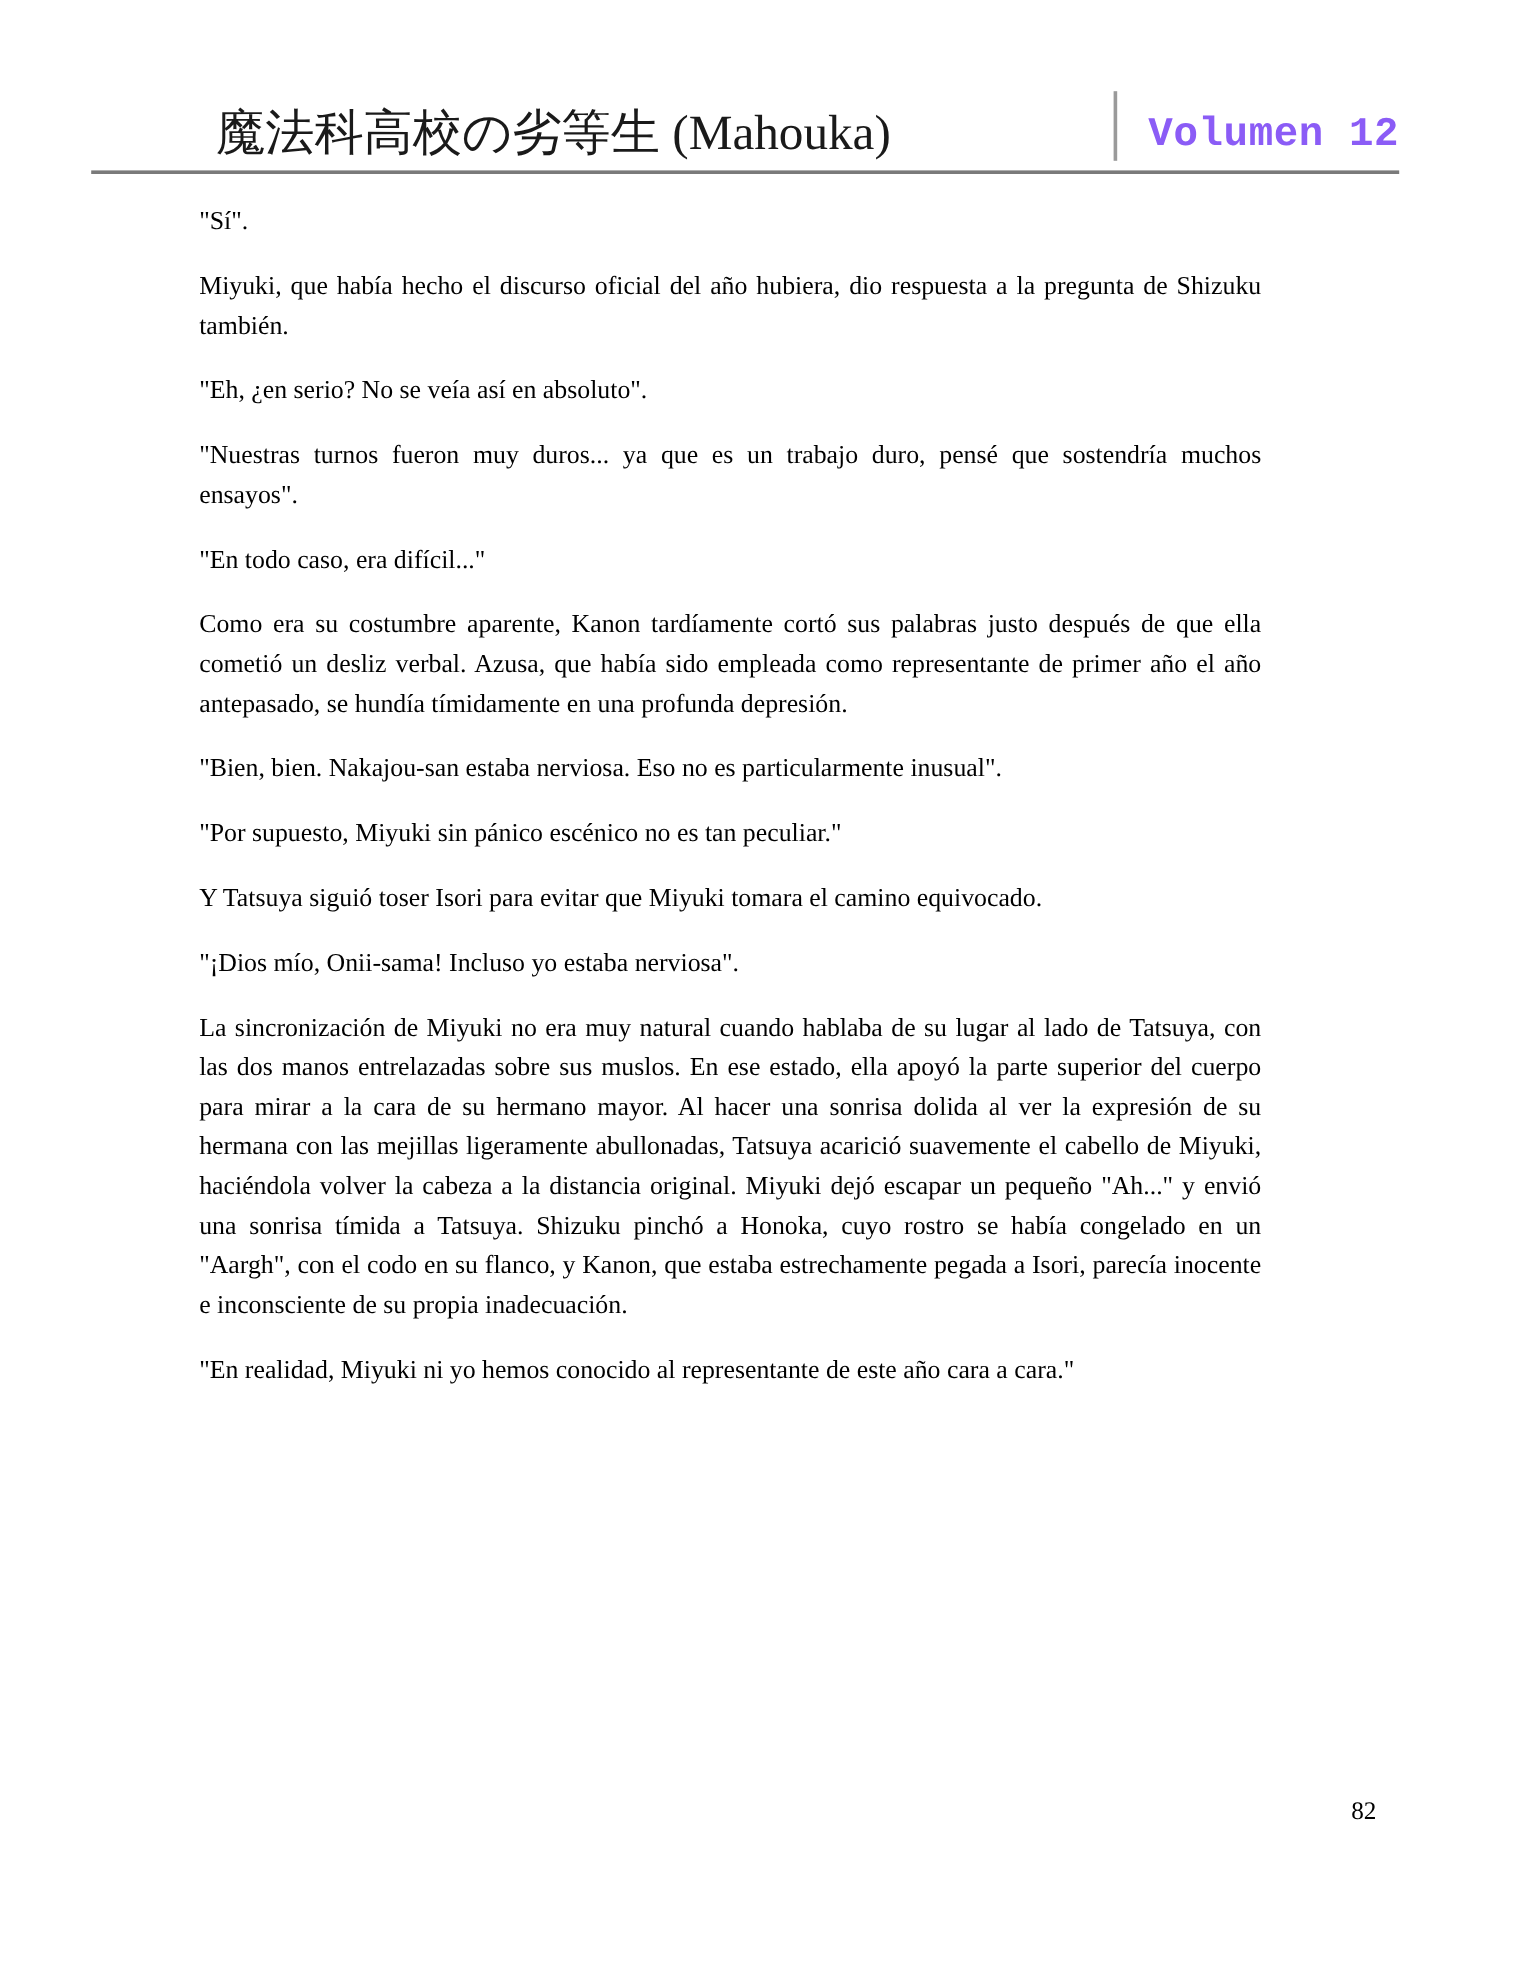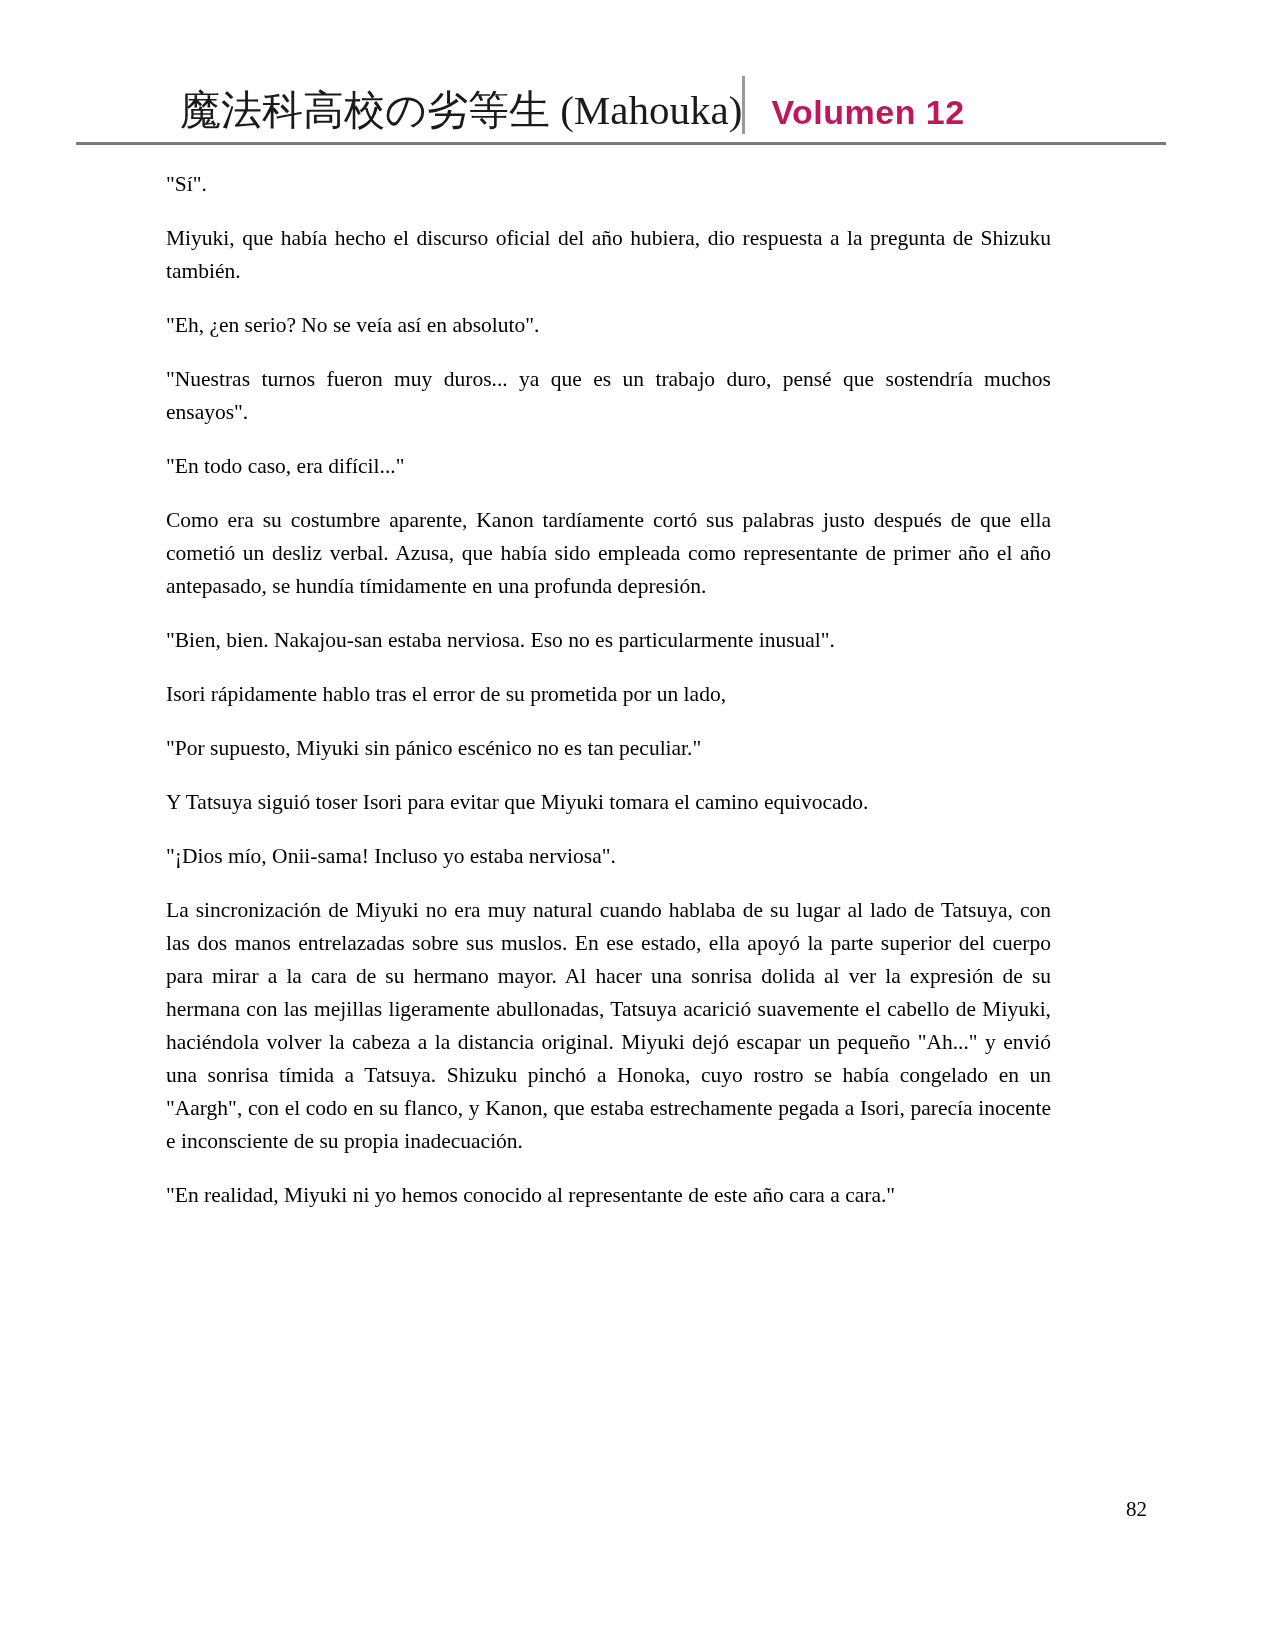--- a/index.html
+++ b/index.html
@@ -28,21 +28,21 @@
   .header {
     position: absolute;
     left: 76px;
     top: 62px;
     width: 1090px;
     height: 82px;
   }
   .header-inner {
     display: flex;
     align-items: flex-end;
-    justify-content: flex-start;
+    justify-content: space-between;
     height: 72px;
   }
   .header-title {
     font-family: "Liberation Serif", serif;
     font-size: 41px;
     line-height: 1.15;
     color: #1a1a1a;
     letter-spacing: 0px;
     padding-left: 104px;
     white-space: nowrap;
@@ -52,24 +52,24 @@
     align-items: flex-end;
     height: 60px;
   }
   .header-divider {
     width: 3px;
     background: #9a9a9a;
     height: 58px;
     margin-right: 26px;
   }
   .header-volume {
-    font-family: Liberation Sans, sans-serif;
+    font-family: Liberation Mono, monospace;
     font-weight: bold;
     font-size: 34px;
-    color: #be185d;
+    color: #8b5cf6;
     letter-spacing: 0.5px;
     white-space: nowrap;
     padding-bottom: 2px;
   }
   .header-rule {
     position: absolute;
     left: 0;
     top: 80px;
     width: 1090px;
     height: 0;
@@ -123,21 +123,20 @@
   </div>
 
   <div class="content">
     <p class="para">"Sí".</p>
     <p class="para">Miyuki, que había hecho el discurso oficial del año hubiera, dio respuesta a la pregunta de Shizuku también.</p>
     <p class="para">"Eh, ¿en serio? No se veía así en absoluto".</p>
     <p class="para">"Nuestras turnos fueron muy duros... ya que es un trabajo duro, pensé que sostendría muchos ensayos".</p>
     <p class="para">"En todo caso, era difícil..."</p>
     <p class="para">Como era su costumbre aparente, Kanon tardíamente cortó sus palabras justo después de que ella cometió un desliz verbal. Azusa, que había sido empleada como representante de primer año el año antepasado, se hundía tímidamente en una profunda depresión.</p>
     <p class="para">"Bien, bien. Nakajou-san estaba nerviosa. Eso no es particularmente inusual".</p>
-    <p class="para">Isori rápidamente hablo tras el error de su prometida por un lado,</p>
     <p class="para">"Por supuesto, Miyuki sin pánico escénico no es tan peculiar."</p>
     <p class="para">Y Tatsuya siguió toser Isori para evitar que Miyuki tomara el camino equivocado.</p>
     <p class="para">"¡Dios mío, Onii-sama! Incluso yo estaba nerviosa".</p>
     <p class="para">La sincronización de Miyuki no era muy natural cuando hablaba de su lugar al lado de Tatsuya, con las dos manos entrelazadas sobre sus muslos. En ese estado, ella apoyó la parte superior del cuerpo para mirar a la cara de su hermano mayor. Al hacer una sonrisa dolida al ver la expresión de su hermana con las mejillas ligeramente abullonadas, Tatsuya acarició suavemente el cabello de Miyuki, haciéndola volver la cabeza a la distancia original. Miyuki dejó escapar un pequeño "Ah..." y envió una sonrisa tímida a Tatsuya. Shizuku pinchó a Honoka, cuyo rostro se había congelado en un "Aargh", con el codo en su flanco, y Kanon, que estaba estrechamente pegada a Isori, parecía inocente e inconsciente de su propia inadecuación.</p>
     <p class="para">"En realidad, Miyuki ni yo hemos conocido al representante de este año cara a cara."</p>
   </div>
 
   <div class="page-number">82</div>
 
 </div>

